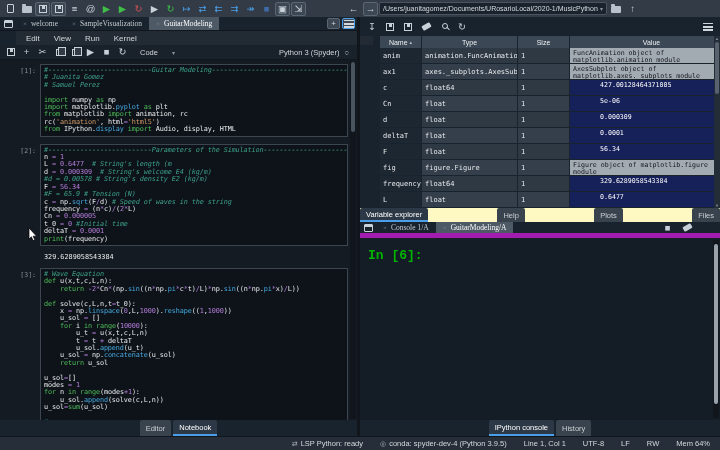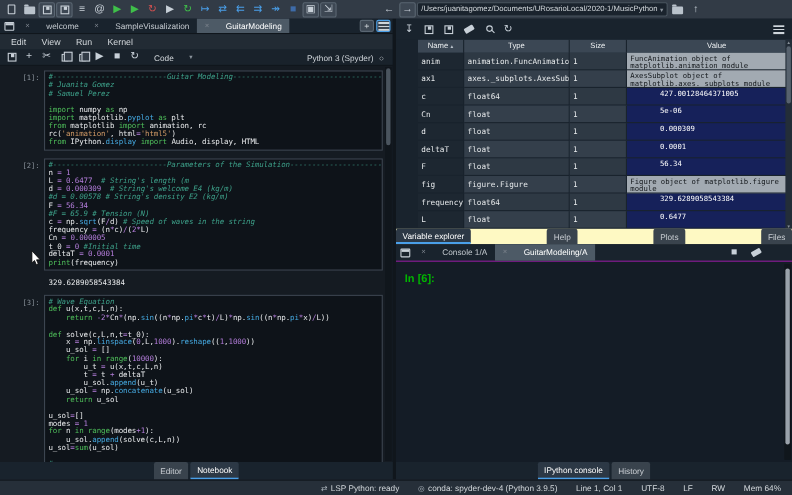--- a/index.html
+++ b/index.html
@@ -33,29 +33,29 @@
     background:linear-gradient(#cfd6dc 0 1.4px, transparent 1.4px 3.2px, #cfd6dc 3.2px 4.6px, transparent 4.6px 6.4px, #cfd6dc 6.4px 8px); }
   .sh-browse-tabs { width:9px; height:8px; border:1px solid #c8d0d8; border-radius:1px; position:relative; }
   .sh-browse-tabs::before { content:""; position:absolute; left:0; top:0; width:7px; height:2px; background:#c8d0d8; }
   .sh-copy-cells,.sh-paste-cells { width:6px; height:7px; border:1px solid #c8d0d8; position:relative; }
   .sh-copy-cells::before,.sh-paste-cells::before { content:""; position:absolute; left:1px; top:-3px; width:6px; height:7px; border:1px solid #c8d0d8; background:#323b46; }
 
   
   .etabrow { position:absolute; left:0; top:17px; width:357px; height:14px; background:#19232d;
     display:flex; align-items:stretch; border-bottom:1px solid #10161c; }
   .tabbtn { display:flex; align-items:center; justify-content:center; width:16px; color:#c8d0d8; }
-  .etab { display:flex; align-items:center; gap:15px; padding:0 7px; font-size:7.5px; color:#c3c9cf; }
+  .etab { display:flex; align-items:center; gap:4px; padding:0 7px; font-size:7.5px; color:#c3c9cf;font-family:Liberation Serif, serif; }
   .etab .x { color:#7d858e; font-size:7px; }
   .etab.active { background:#4d5a66; color:#fff; }
   .etabrow .right { margin-left:auto; display:flex; align-items:center; gap:2px; padding-right:2px; }
   .sqbtn { width:13px; height:11px; border:1px solid #5a6672; background:#3d4753; border-radius:2px;
     display:flex; align-items:center; justify-content:center; color:#d5dade; font-size:8px; }
   .sqbtn.focus { border-color:#4a9fe8; }
 
-  .nbmenu { position:absolute; left:0; top:31px; width:357px; height:14px; background:#222b34;
+  .nbmenu { position:absolute; left:16px; top:31px; width:357px; height:14px; background:#222b34;
     display:flex; align-items:center; gap:14px; padding:0 10px; font-size:8px; color:#d3d8dc; }
   .nbtool { position:absolute; left:0; top:45px; width:357px; height:15px; background:#19222b;
     display:flex; align-items:center; gap:3px; padding:0 4px; border-bottom:1px solid #10161c; }
   .nbtool .ticon { min-width:13px; }
   .codesel { display:flex; align-items:center; gap:14px; margin-left:8px; color:#d3d8dc; font-size:7.5px; }
   .kernelinfo { margin-left:auto; display:flex; align-items:center; gap:5px; color:#cfd4d9; font-size:7.5px; padding-right:4px; }
 
   .nbcontent { position:absolute; left:0; top:60px; width:357px; height:360px; background:#151b22; overflow:hidden; }
   .nbscroll { position:absolute; right:1px; top:1px; width:6px; height:358px; background:#10161c; }
   .nbscroll .thumb { position:absolute; left:1px; top:1px; width:4px; height:70px; background:#4a545e; border-radius:2px; }
@@ -98,25 +98,25 @@
   .vescroll { position:absolute; left:714px; top:36px; width:6px; height:172px; background:#232d38; }
   .vescroll .thumb { position:absolute; left:1px; top:1px; width:4px; height:52px; background:#57626e; border-radius:2px; }
   .vescroll .arr { position:absolute; left:0; width:6px; font-size:4px; color:#8a939c; text-align:center; }
   .vetabs { position:absolute; left:360px; top:208px; width:360px; height:14px; background:#fef9c3;
     display:flex; align-items:stretch; justify-content:space-between; gap:2px; }
   .ptab { display:flex; align-items:center; padding:0 6px; font-size:7.5px; color:#c9ced3; background:#39434d; border-radius:2px 2px 0 0; }
   .ptab.active { background:#2c3845; border-bottom:2px solid #4a9fe8; color:#fff; }
 
   
   .constabs { position:absolute; left:360px; top:222px; width:360px; height:16px; background:#19232d;
-    display:flex; align-items:stretch; border-bottom:1px solid #a21caf; }
+    display:flex; align-items:stretch; border-bottom:5px solid #a21caf; }
   .constabs .right { margin-left:auto; display:flex; align-items:center; gap:5px; padding-right:5px; }
   .console { position:absolute; left:360px; top:238px; width:360px; height:182px; background:#141c26; }
-  .prompt { position:absolute; left:8px; top:10px; font-family:Liberation Sans, sans-serif;
-    font-size:10px; font-weight:bold; color:#00b400;text-align:right; }
+  .prompt { position:absolute; left:8px; top:10px; font-family:Liberation Mono, monospace;
+    font-size:13px; font-weight:bold; color:#00b400;text-align:right; }
   .conscroll { position:absolute; right:1px; top:2px; width:6px; height:178px; background:#10161c; }
   .conscroll .thumb { position:absolute; left:1px; top:4px; width:4px; height:160px; background:#9aa2ab; border-radius:2px; }
 
   
   .bstrip { position:absolute; top:420px; height:16px; background:#19232d; display:flex;
     align-items:stretch; justify-content:center; gap:2px; }
   .bstrip.left { left:0; width:357px; }
   .bstrip.right { left:360px; width:360px; }
 
   

